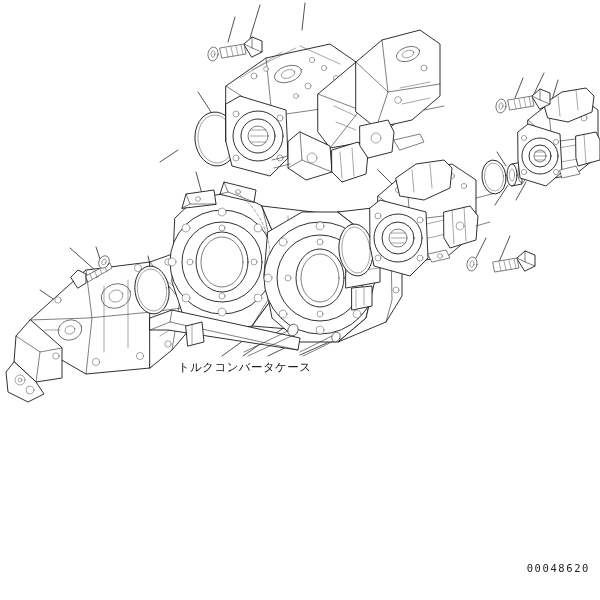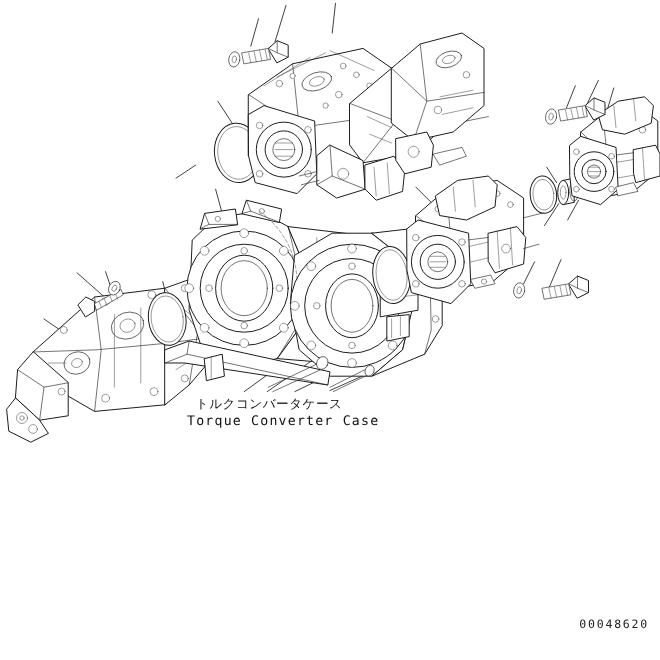--- a/index.html
+++ b/index.html
@@ -373,17 +373,16 @@
     </g>
     <g>
       <ellipse class="ln-thin fillw" cx="472" cy="264" rx="5" ry="7" transform="rotate(10 472 264)"></ellipse>
       <ellipse class="ln-hair" cx="472" cy="264" rx="2" ry="3.2" transform="rotate(10 472 264)"></ellipse>
     </g>
 
   </svg>
 
   <div class="caption" id="label-jp">トルクコンバータケース</div>
 
-  <div class="caption" id="label-en">Torque Converter Case</div>
 
   <div id="drawing-number">00048620</div>
 
 </div>
 
 </body></html>

